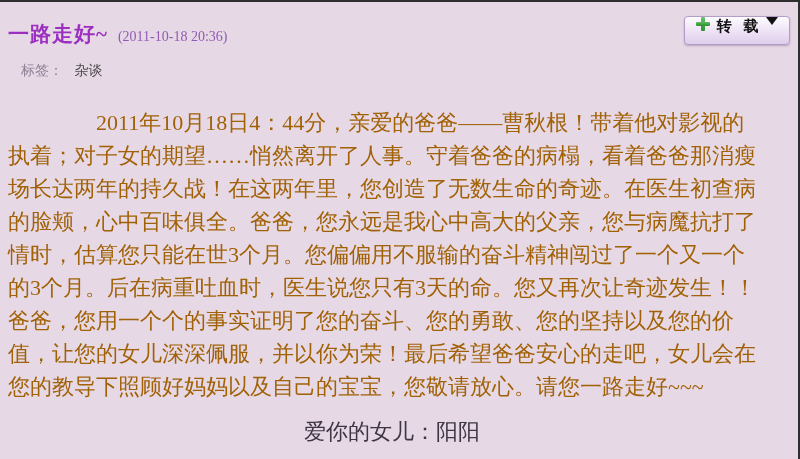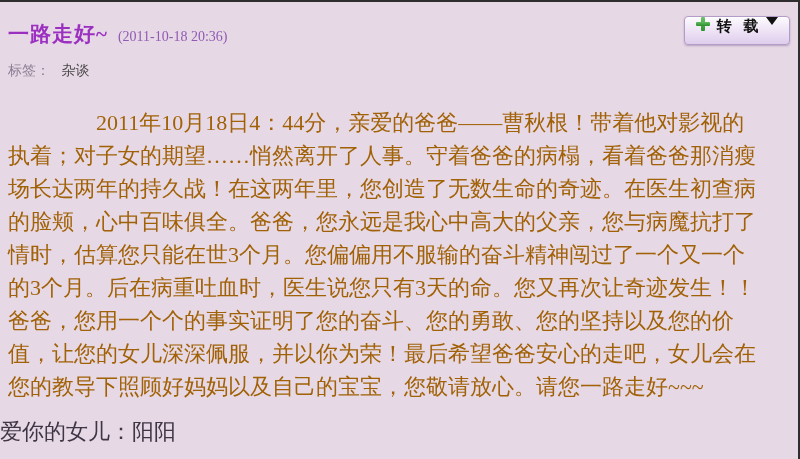--- a/index.html
+++ b/index.html
@@ -76,21 +76,21 @@
     font-family: "Liberation Serif", "DejaVu Serif", serif;
   }
   .caret-icon {
     width: 0; height: 0;
     margin-left: -3px;
     border-left: 6px solid transparent;
     border-right: 6px solid transparent;
     border-top: 8px solid #111111;
   }
   .tags-row {
-    padding: 14px 8px 0 8px;
+    padding: 14px 8px 0 21px;
     font-size: 14px;
   }
   .tags-label { color: #8c7d93; }
   .tag-link {
     color: #4a4a4a;
     margin-left: 8px;
     text-decoration: none;
     cursor: pointer;
   }
   .post-body {
@@ -98,21 +98,21 @@
     padding: 0 8px;
     color: #a16207;
     font-size: 22px;
     line-height: 33px;
   }
   .body-line { white-space: nowrap; }
   .body-line:first-child { text-indent: 88px; }
   .post-signature {
     margin-top: 12px;
     padding-right: 14px;
-    text-align: left;
+    text-align: center;
     color: #3e3644;
     font-size: 22px;
     line-height: 33px;
   }
 </style>
 </head>
 <body>
 
 <div class="page">
 

